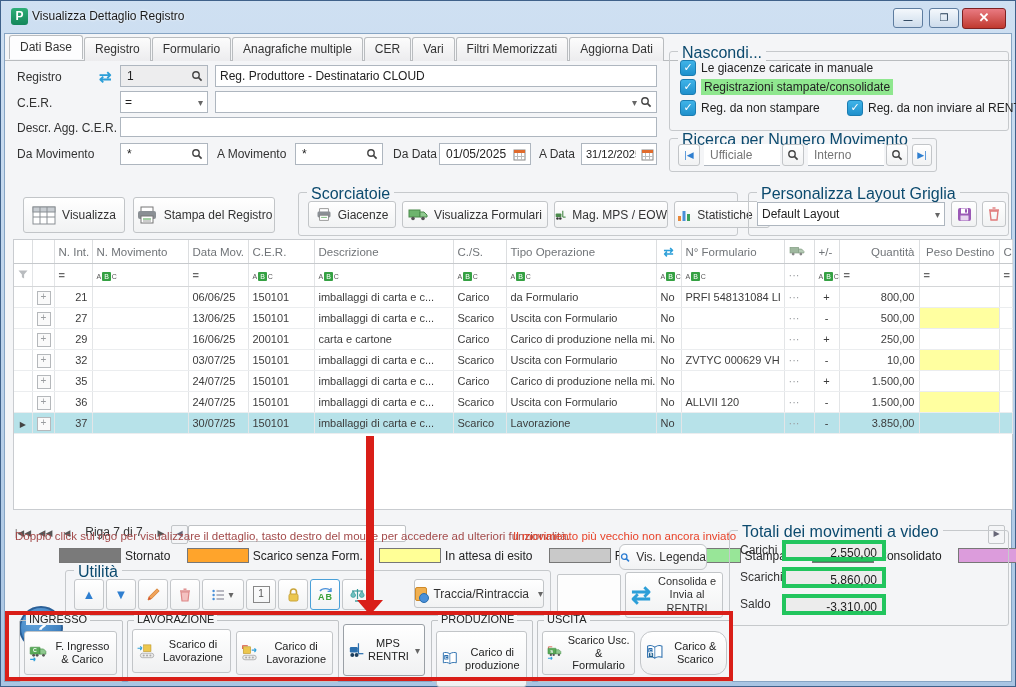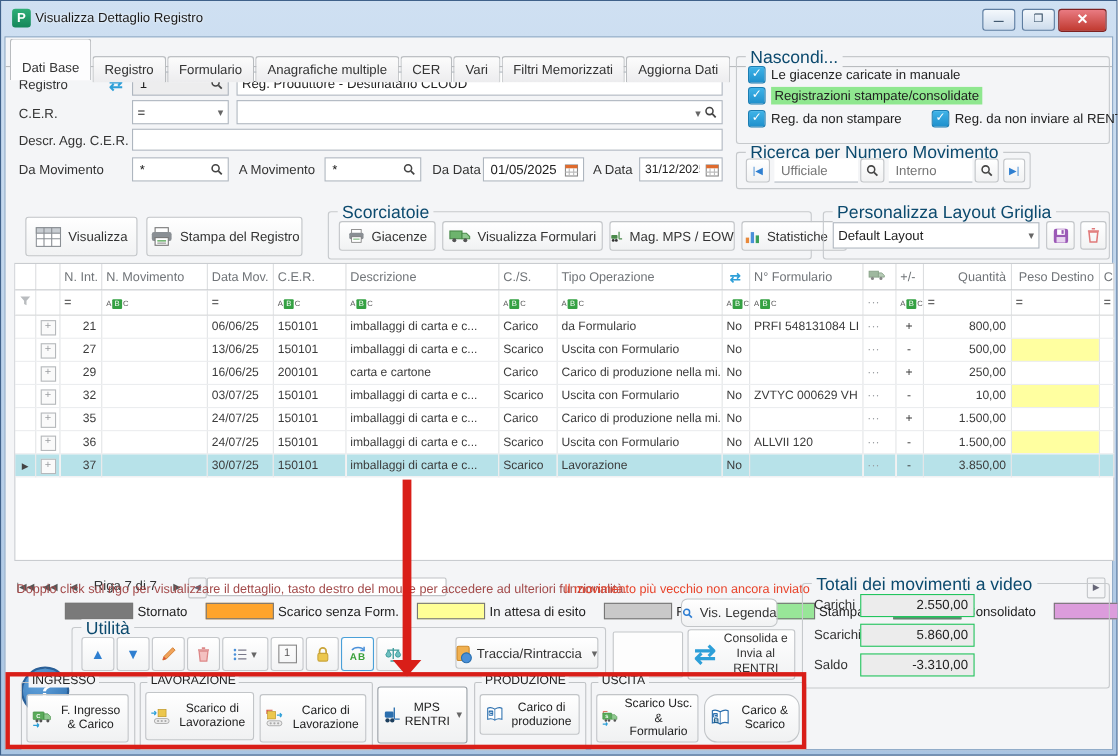--- a/index.html
+++ b/index.html
@@ -29,21 +29,21 @@
       color:#fff;font-size:11px;line-height:13px;text-align:center;flex:0 0 auto;}
   .cb::before{content:"✓";}
   .ck{position:absolute;display:flex;align-items:center;gap:5px;white-space:nowrap;}
   .hl{background:#8fe78f;padding:1px 3px;}
   .dd::after{content:"▾";color:#666;font-size:10px;margin-left:3px;}
   .swap::before{content:"⇄";color:#2d9fd8;font-weight:bold;}
   .mgsvg{flex:0 0 auto;}
   
   .tab{position:relative;display:inline-block;padding:4px 10px 5px;margin-right:1px;border:1px solid #b9bcbf;border-bottom:none;
        border-radius:3px 3px 0 0;background:linear-gradient(#fcfcfc,#ececee);font-size:12px;color:#333;top:2px;}
-  .tab.active{background:#fdfdfe;font-weight:normal;top:0;padding-top:18px;z-index:2;}
+  .tab.active{background:#fdfdfe;font-weight:normal;top:0;padding-top:4px;z-index:2;}
   #tabline{position:absolute;left:0;top:26px;width:1006px;border-top:1px solid #b9bcbf;}
 
   
   #grid{position:absolute;left:8px;top:205px;width:998px;height:269px;background:#fff;border:1px solid #c9ccd0;box-sizing:content-box;}
   #grid table{border-collapse:collapse;table-layout:fixed;width:998px;font-size:11px;}
   #grid th{height:23px;font-weight:normal;color:#707478;text-align:left;padding:0 4px;border-right:1px solid #dcdee0;
        border-bottom:1px solid #c6c9cc;background:#fff;white-space:nowrap;overflow:hidden;font-size:11.5px;}
   #grid td{height:20px;padding:0 4px;border-right:1px solid #e3e5e7;border-bottom:1px solid #ebedef;color:#3c3c3c;
        white-space:nowrap;overflow:hidden;background:#fff;}
   #grid tr.fr td{height:22px;border-bottom:1px solid #d4d6d8;}
@@ -67,21 +67,21 @@
   .nav-first::before{content:"|◀◀";} .nav-prevp::before{content:"◀◀";} .nav-prev::before{content:"◀";}
   .nav-next::before{content:"▶";} .nav-nextp::before{content:"▶▶";} .nav-last::before{content:"▶▶|";}
   .sb-btn{position:absolute;width:15px;height:17px;border:1px solid #c2c5c8;background:#f4f5f7;color:#667;
        font-size:8px;text-align:center;line-height:16px;border-radius:2px;}
 
   
   .tbn{position:absolute;width:28px;height:29px;border:1px solid #c4c7ca;border-radius:3px;background:linear-gradient(#fff,#f2f3f4);
        display:flex;align-items:center;justify-content:center;font-size:14px;}
   .legend-item{display:inline-flex;align-items:center;gap:4px;margin-right:13px;}
   .sw{display:inline-block;width:62px;height:15px;border:1px solid #777;box-sizing:border-box;}
-  .valbox{position:absolute;width:104px;height:21px;background:#ececec;border:1px solid #22c55e;
+  .valbox{position:absolute;width:104px;height:21px;background:#ececec;border:4px solid #22c55e;
        text-align:right;padding:2px 5px 0 0;box-sizing:border-box;color:#222;}
 
   
   .agb{position:absolute;border:1px solid #c0c3c6;border-radius:2px;}
   .agb>.lbl{position:absolute;top:-8px;left:6px;background:#f4f5f7;padding:0 3px;font-size:11px;color:#222;}
   .abtn{position:absolute;display:flex;align-items:center;gap:4px;background:linear-gradient(#fff,#f0f1f2);
        border:1px solid #c2c5c8;border-radius:3px;padding:2px 4px;box-sizing:border-box;}
   .abtn .t{font-size:11px;color:#222;text-align:center;line-height:1.15;white-space:normal;}
   #redrect{position:absolute;left:5px;top:611px;width:728px;height:70px;border:4px solid #d91e18;box-sizing:border-box;z-index:40;pointer-events:none;}
   #arrow-shaft{position:absolute;left:366px;top:436px;width:8px;height:166px;background:#d91e18;z-index:50;}
@@ -702,21 +702,21 @@
           <path d="M17 20 h8" stroke="#2b6fae" stroke-width="2"></path>
           <rect x="3" y="9" width="13" height="9" rx="2" fill="#2b6fae"></rect>
           <circle cx="7" cy="22" r="3.2" fill="#1d3f5e"></circle>
           <circle cx="14" cy="22" r="3.2" fill="#1d3f5e"></circle>
         </svg>
       <span class="t" style="width:40px;">MPS RENTRI</span>
     </div>
 
     <div class="agb" style="left:426px;top:586px;width:100px;height:60px;">
       <span class="lbl">PRODUZIONE</span>
-      <div class="abtn" style="left:4px;top:10px;width:91px;height:37px;">
+      <div class="abtn" style="left:4px;top:10px;width:91px;height:56px;">
         <svg width="30" height="26" viewBox="0 0 30 26">
             <path d="M15 4 C11 1.5 6 1.5 4 2.5 v17 c3 -1 8 -1 11 1.5 c3 -2.5 8 -2.5 11 -1.5 v-17 C24 1.5 19 1.5 15 4 z" fill="#fff" stroke="#2b6fae" stroke-width="1.6"></path>
             <line x1="15" y1="4" x2="15" y2="21" stroke="#2b6fae" stroke-width="1.2"></line>
             <rect x="5.5" y="6" width="7" height="8" rx="1" fill="#2b6fae"></rect>
             <text x="9" y="12.5" font-size="7" fill="#fff" text-anchor="middle" font-weight="bold">C</text>
           </svg>
         <span class="t">Carico di produzione</span>
       </div>
     </div>
 

